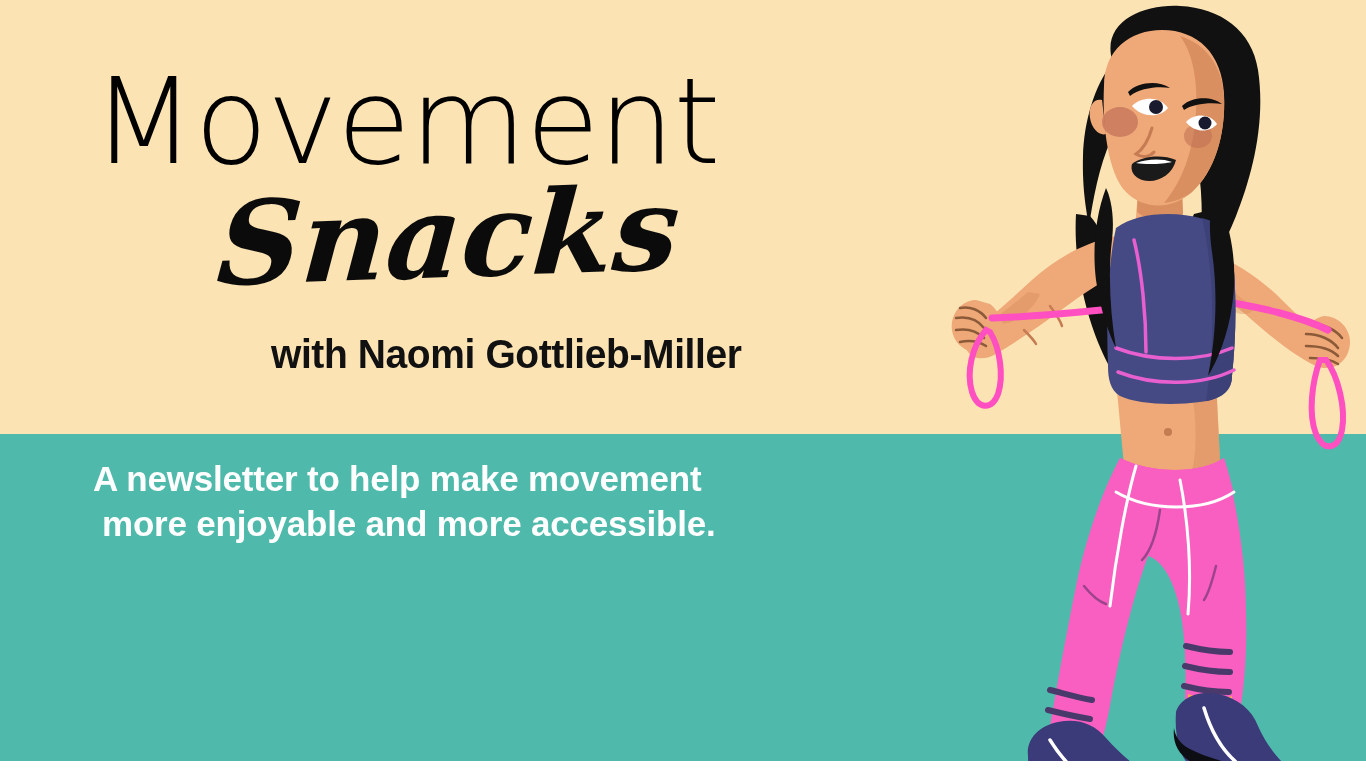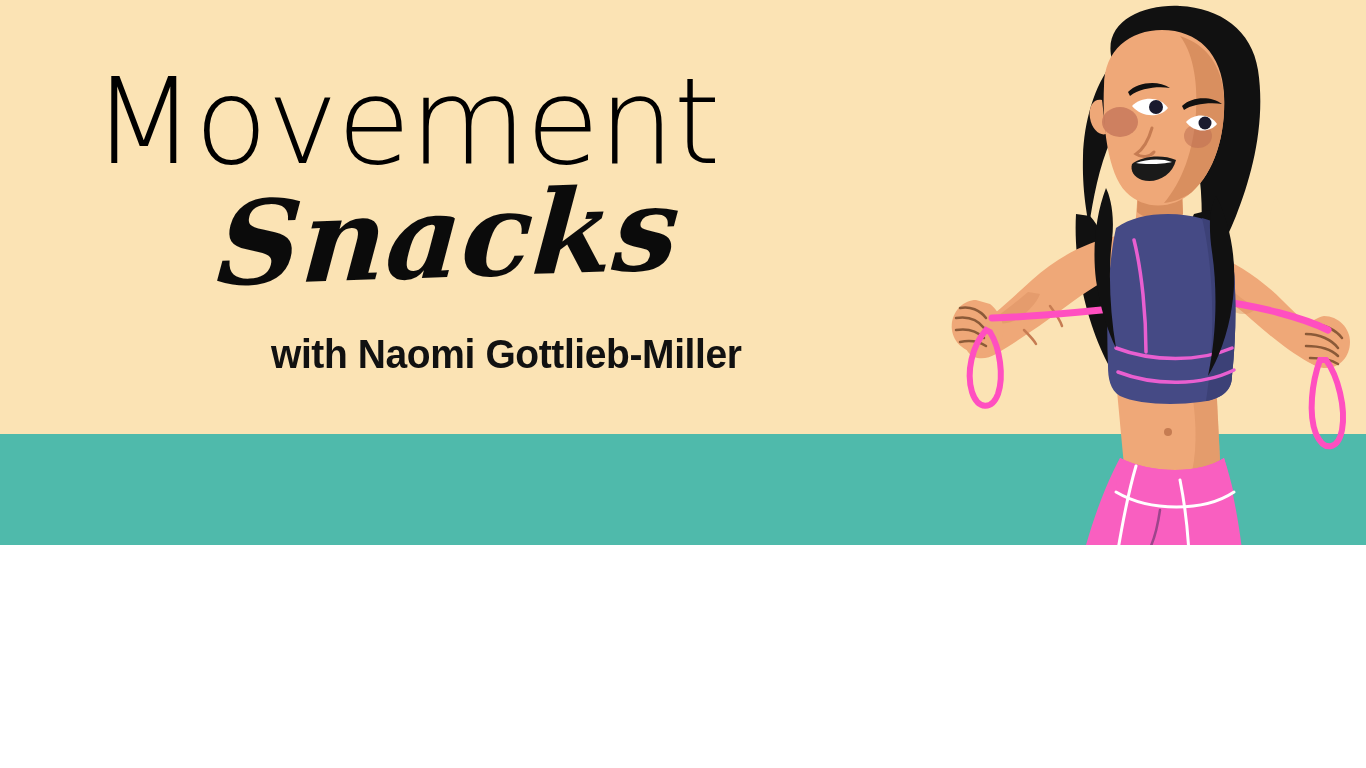--- a/index.html
+++ b/index.html
@@ -3,21 +3,21 @@
 <meta charset="utf-8">
 <style>
   html, body {
     margin: 0;
     padding: 0;
     background: #ffffff;
   }
   #canvas {
     position: relative;
     width: 1366px;
-    height: 545px;
+    height: 761px;
     overflow: hidden;
     font-family: "Liberation Sans", sans-serif;
   }
 
   
   .band-cream {
     position: absolute;
     left: 0; top: 0;
     width: 1366px; height: 434px;
     background: #FBE3B4;
@@ -102,20 +102,24 @@
 
   <div class="band-cream"></div>
   <div class="band-teal"></div>
 
   <div class="title-movement">Movement</div>
 
   <div class="title-snacks">Snacks</div>
 
   <div class="title-byline">with Naomi Gottlieb-Miller</div>
 
+  <div class="tagline">
+    <span class="l1">A newsletter to help make movement</span>
+    <span class="l2">more enjoyable and more accessible.</span>
+  </div>
 
   <div class="illustration">
     <svg viewBox="0 0 486 768" xmlns="http://www.w3.org/2000/svg">
 
       <g>
         <path d="M232 60 C222 22 262 4 300 6 C340 8 372 30 378 70
                  C386 122 372 176 356 216 C344 246 330 270 318 288
                  C322 244 324 200 318 166 C312 130 296 104 272 92
                  C250 82 236 74 232 60 Z" fill="#111111"></path>
         <path d="M233 62 C214 86 204 122 203 156 C202 190 207 214 209 226

